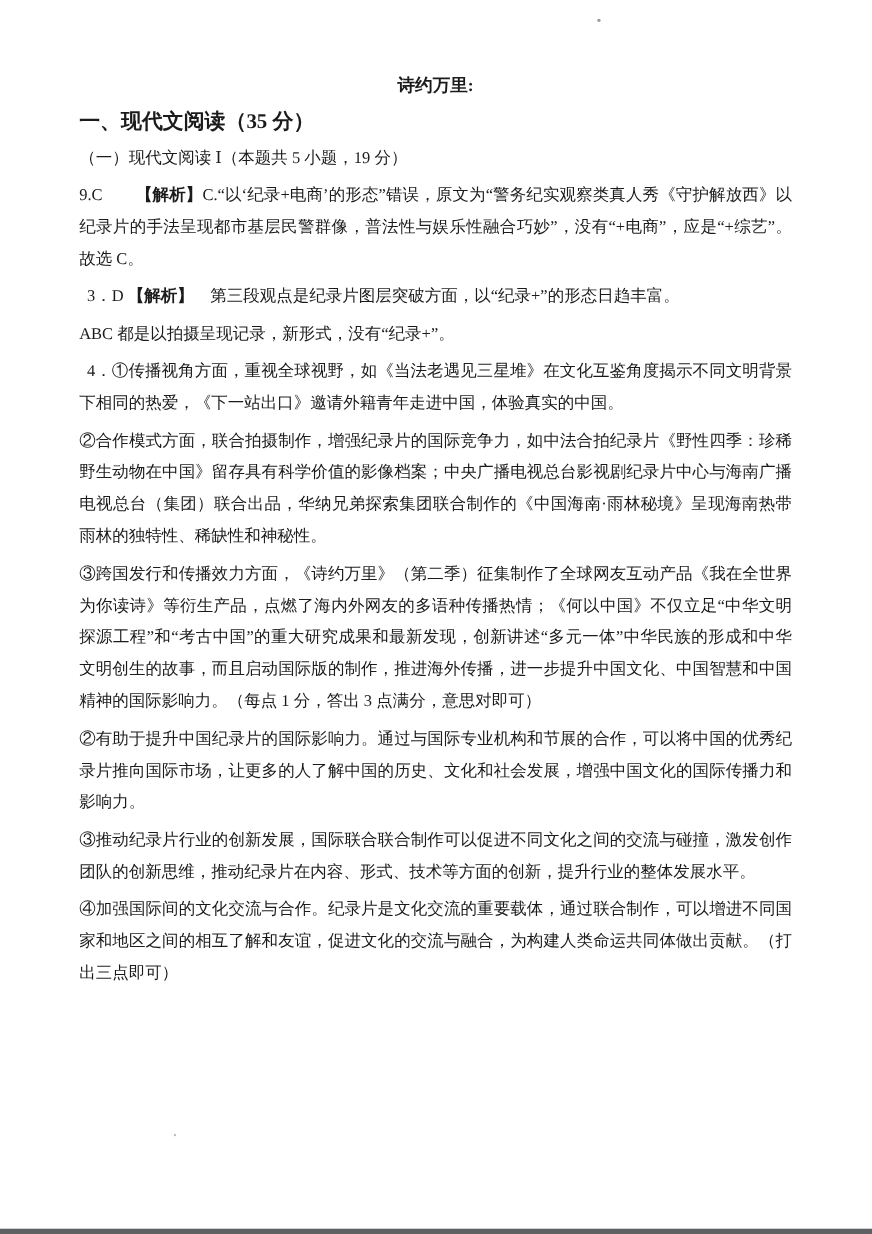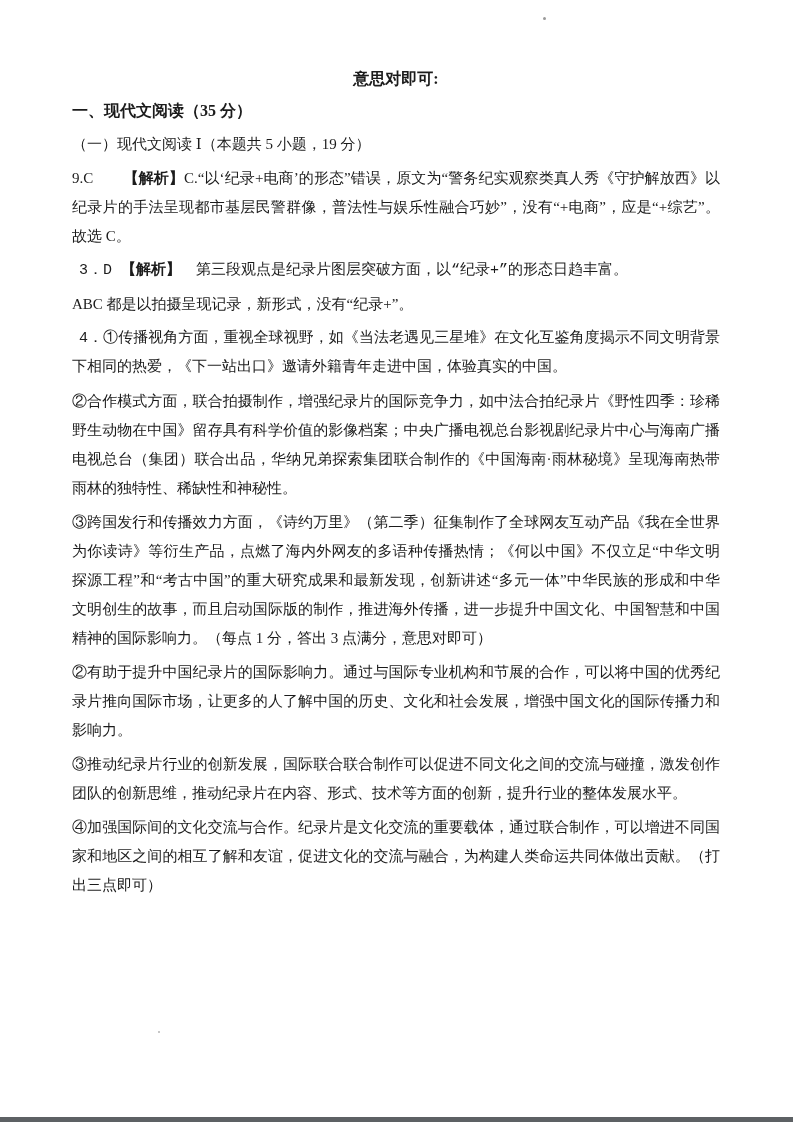--- a/index.html
+++ b/index.html
@@ -26,45 +26,45 @@
     word-break: break-all;
   }
   .doc-body p.title {
     text-align: center;
     font-weight: bold;
     font-size: 16px;
     margin-bottom: 3px;
   }
   .doc-body p.heading {
     font-weight: bold;
-    font-size: 16px;
+    font-size: 19px;
     text-align: left;
   }
-  .doc-body p.indent { text-indent: 7px; font-family: Liberation Mono, monospace; }
+  .doc-body p.indent { text-indent: 7px; }
   .doc-body span.b { font-weight: bold; }
   .bottom-bar {
     position: absolute;
     left: 0;
     bottom: 0;
     width: 793px;
     height: 5px;
   }
   .speck {
     position: absolute;
     border-radius: 50%;
     background: #9a9a9a;
   }
   .speck-top { left: 543px; top: 17px; width: 3px; height: 3px; }
   .speck-mid { left: 158px; top: 1031px; width: 2px; height: 2px; background: #b5b5b5; }
 </style>
 </head>
 <body style="background: rgb(255, 255, 255); color: rgb(27, 27, 27);">
 
 <main class="doc-body">
-    <p class="title"><span class="b">意思对即可:</span></p>
+    <p class="title"><span class="b">诗约万里:</span></p>
     <p class="heading"><span class="b">一、现代文阅读（35 分）</span></p>
     <p class=""><span>（一）现代文阅读 Ⅰ（本题共 5 小题，19 分）</span></p>
     <p class=""><span>9.C　　</span><span class="b">【解析】</span><span>C.“以‘纪录+电商’的形态”错误，原文为“警务纪实观察类真人秀《守护解放西》以纪录片的手法呈现都市基层民警群像，普法性与娱乐性融合巧妙”，没有“+电商”，应是“+综艺”。故选 C。</span></p>
     <p class=" indent"><span>3．D </span><span class="b">【解析】</span><span>　第三段观点是纪录片图层突破方面，以“纪录+”的形态日趋丰富。</span></p>
     <p class=""><span>ABC 都是以拍摄呈现记录，新形式，没有“纪录+”。</span></p>
     <p class=" indent"><span>4．①传播视角方面，重视全球视野，如《当法老遇见三星堆》在文化互鉴角度揭示不同文明背景下相同的热爱，《下一站出口》邀请外籍青年走进中国，体验真实的中国。</span></p>
     <p class=""><span>②合作模式方面，联合拍摄制作，增强纪录片的国际竞争力，如中法合拍纪录片《野性四季：珍稀野生动物在中国》留存具有科学价值的影像档案；中央广播电视总台影视剧纪录片中心与海南广播电视总台（集团）联合出品，华纳兄弟探索集团联合制作的《中国海南·雨林秘境》呈现海南热带雨林的独特性、稀缺性和神秘性。</span></p>
     <p class=""><span>③跨国发行和传播效力方面，《诗约万里》（第二季）征集制作了全球网友互动产品《我在全世界为你读诗》等衍生产品，点燃了海内外网友的多语种传播热情；《何以中国》不仅立足“中华文明探源工程”和“考古中国”的重大研究成果和最新发现，创新讲述“多元一体”中华民族的形成和中华文明创生的故事，而且启动国际版的制作，推进海外传播，进一步提升中国文化、中国智慧和中国精神的国际影响力。（每点 1 分，答出 3 点满分，意思对即可）</span></p>
     <p class=""><span>②有助于提升中国纪录片的国际影响力。通过与国际专业机构和节展的合作，可以将中国的优秀纪录片推向国际市场，让更多的人了解中国的历史、文化和社会发展，增强中国文化的国际传播力和影响力。</span></p>
     <p class=""><span>③推动纪录片行业的创新发展，国际联合联合制作可以促进不同文化之间的交流与碰撞，激发创作团队的创新思维，推动纪录片在内容、形式、技术等方面的创新，提升行业的整体发展水平。</span></p>

